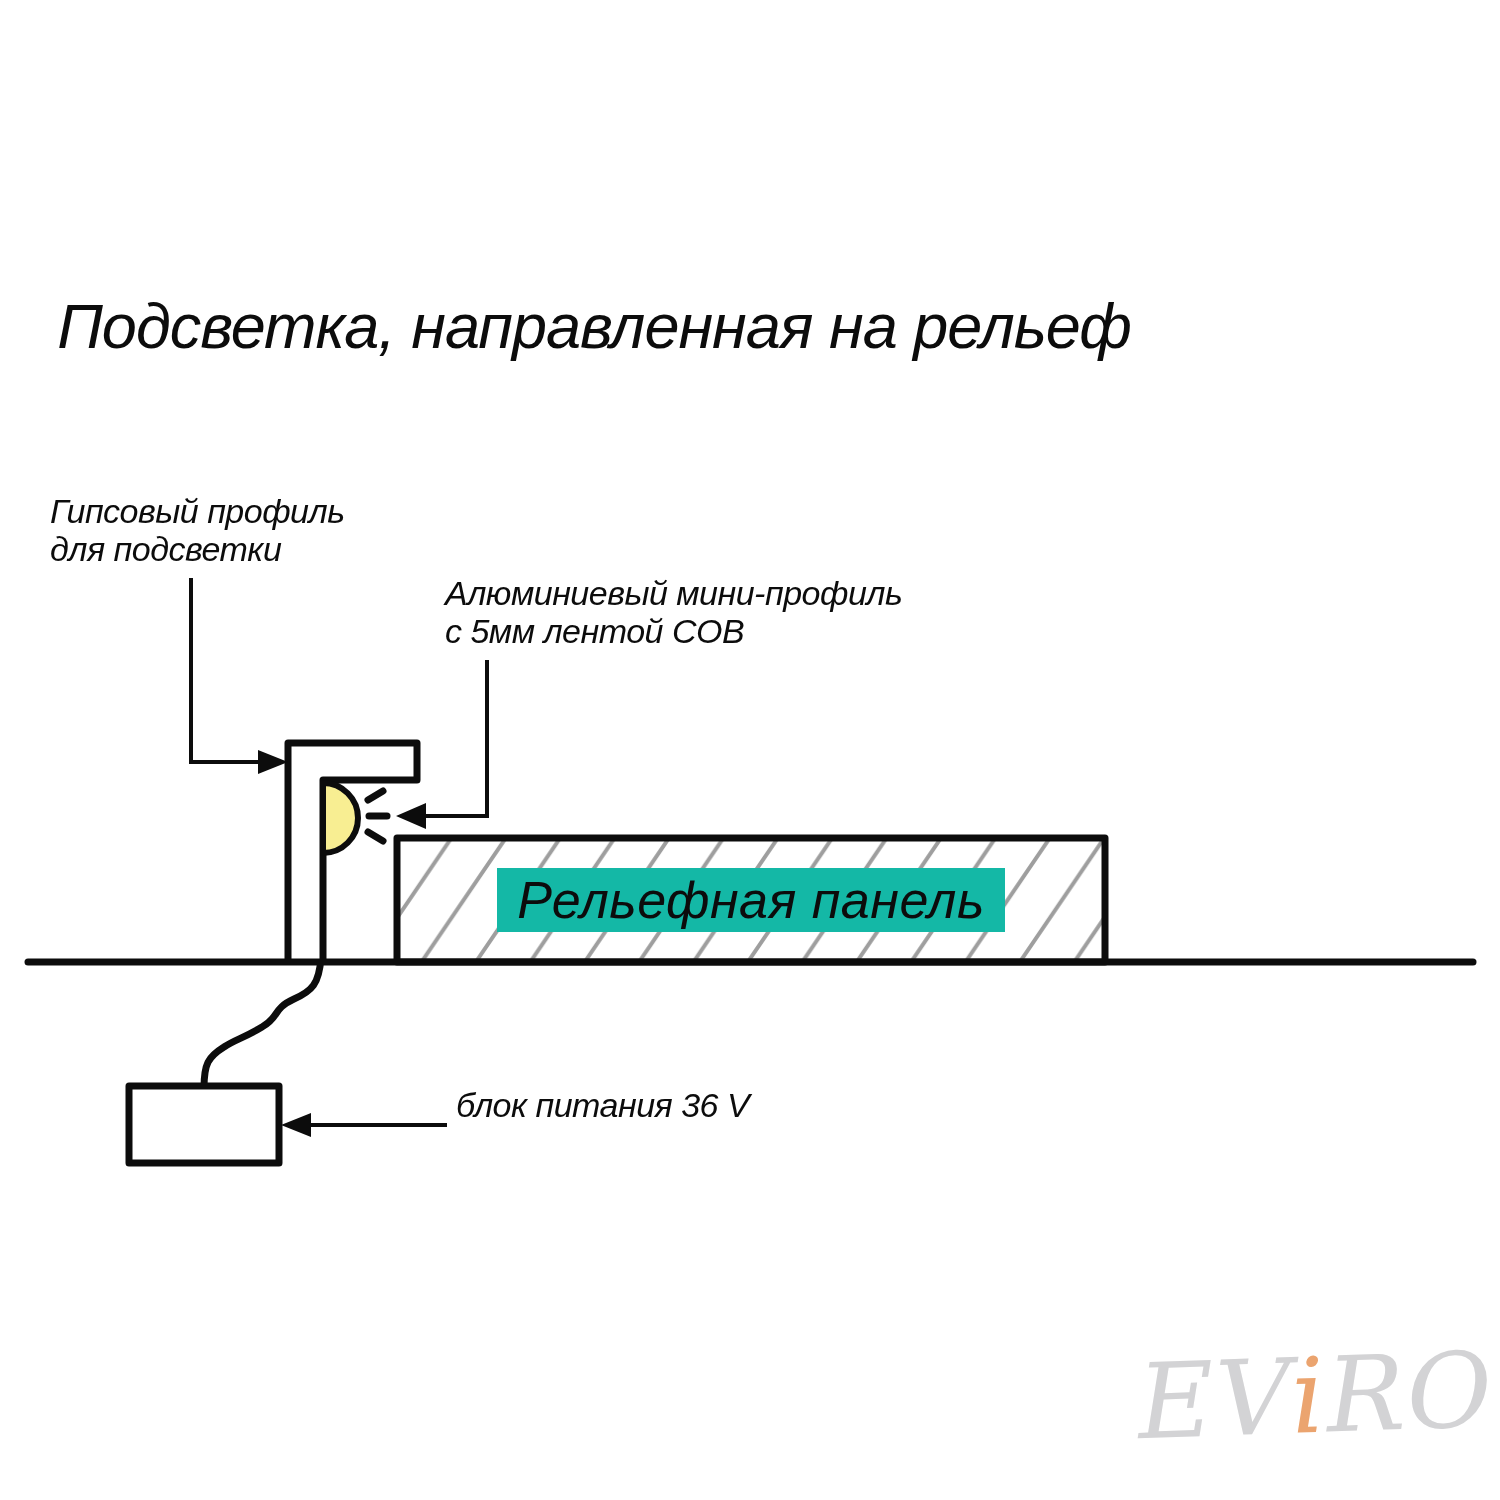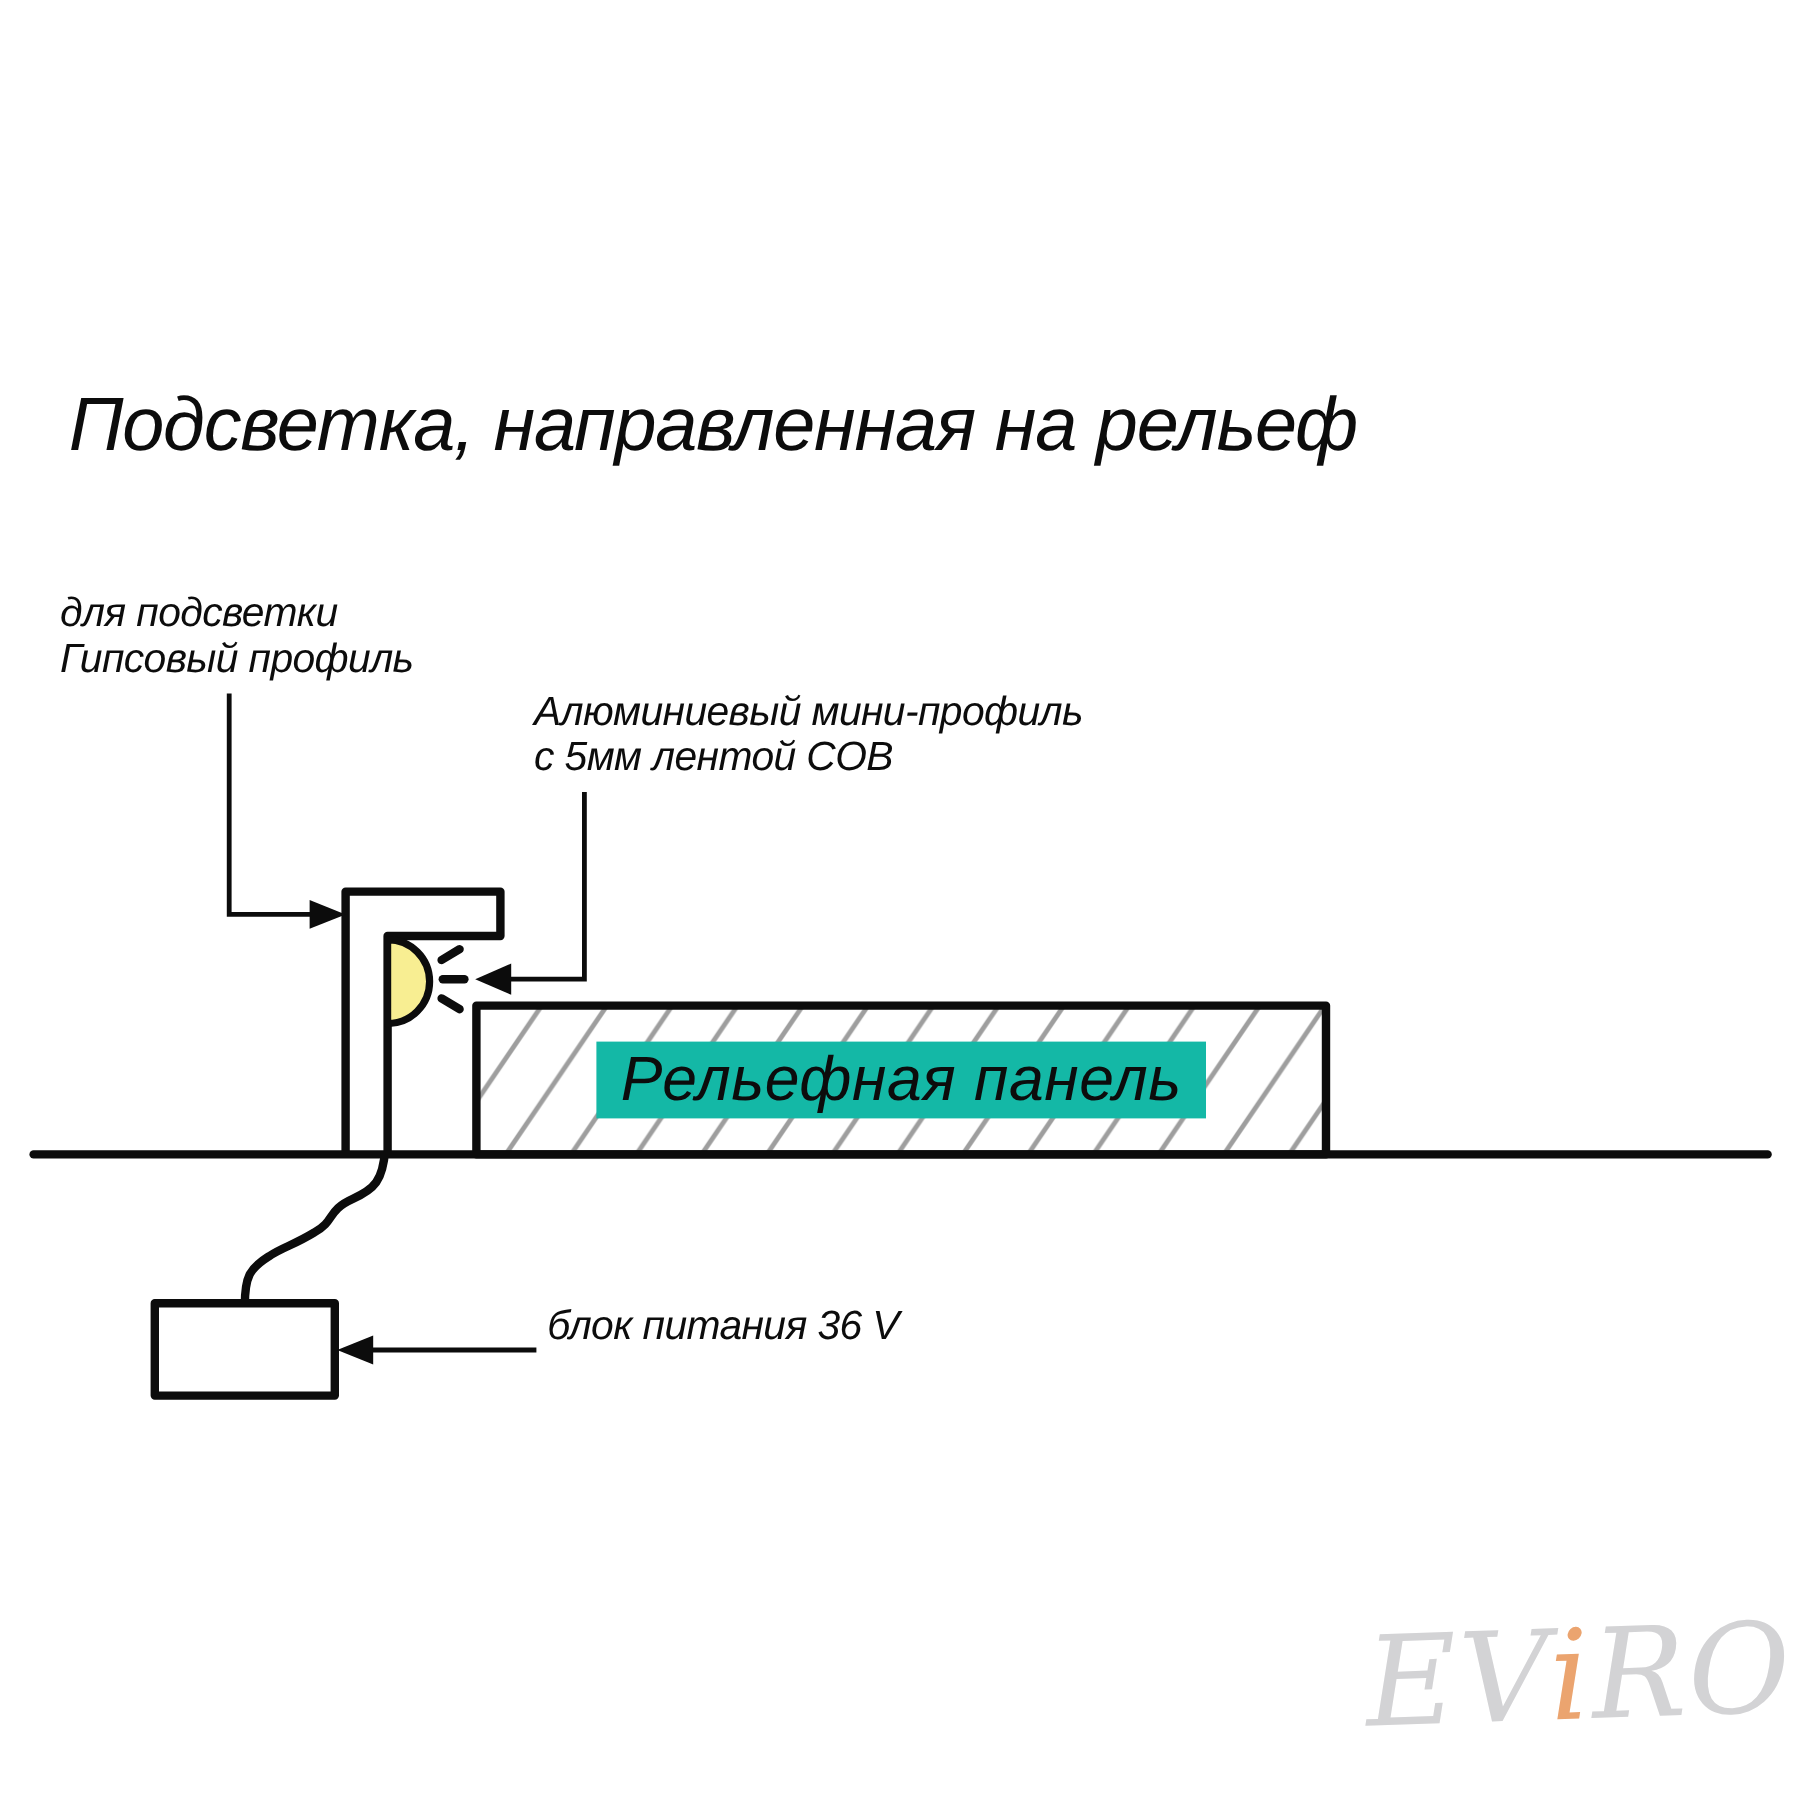--- a/index.html
+++ b/index.html
@@ -26,21 +26,20 @@
     left: 0;
     top: 290px;
     width: 1188px;
     text-align: center;
     font-size: 63px;
     font-style: italic;
     font-weight: normal;
     letter-spacing: -1px;
     color: #0c0c0c;
     white-space: nowrap;
-    margin-top: 28px;
   }
   .label {
     position: absolute;
     font-style: italic;
     font-size: 34px;
     line-height: 38px;
     letter-spacing: -0.5px;
     color: #0c0c0c;
     white-space: nowrap;
   }
@@ -125,22 +124,22 @@
 
     <g>
       <path d="M447,1125 L309,1125" fill="none" stroke="#0c0c0c" stroke-width="4"></path>
       <polygon points="281,1125 311,1113 311,1137" fill="#0c0c0c"></polygon>
     </g>
   </svg>
 
   <div class="title">Подсветка, направленная на рельеф</div>
 
   <div class="label label-gypsum">
+    <div>Гипсовый профиль</div>
     <div>для подсветки</div>
-    <div>Гипсовый профиль</div>
   </div>
 
   <div class="label label-aluminum">
     <div>Алюминиевый мини-профиль</div>
     <div>с 5мм лентой COB</div>
   </div>
 
   <div class="panel-label-wrap">
     <span class="panel-label">Рельефная панель</span>
   </div>

